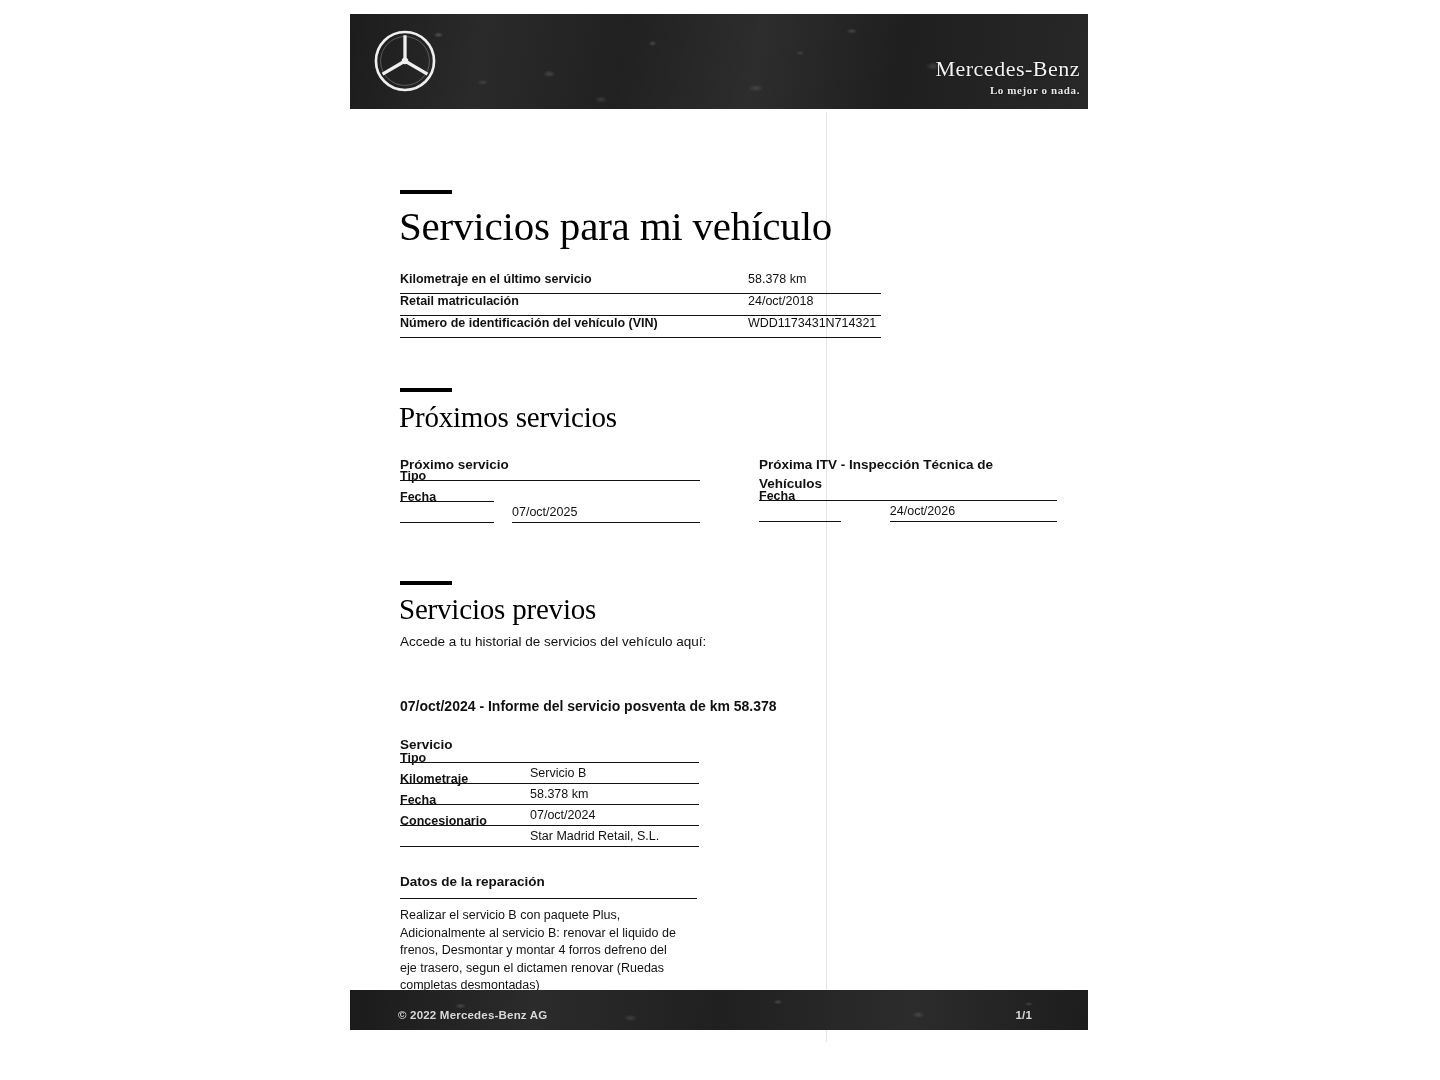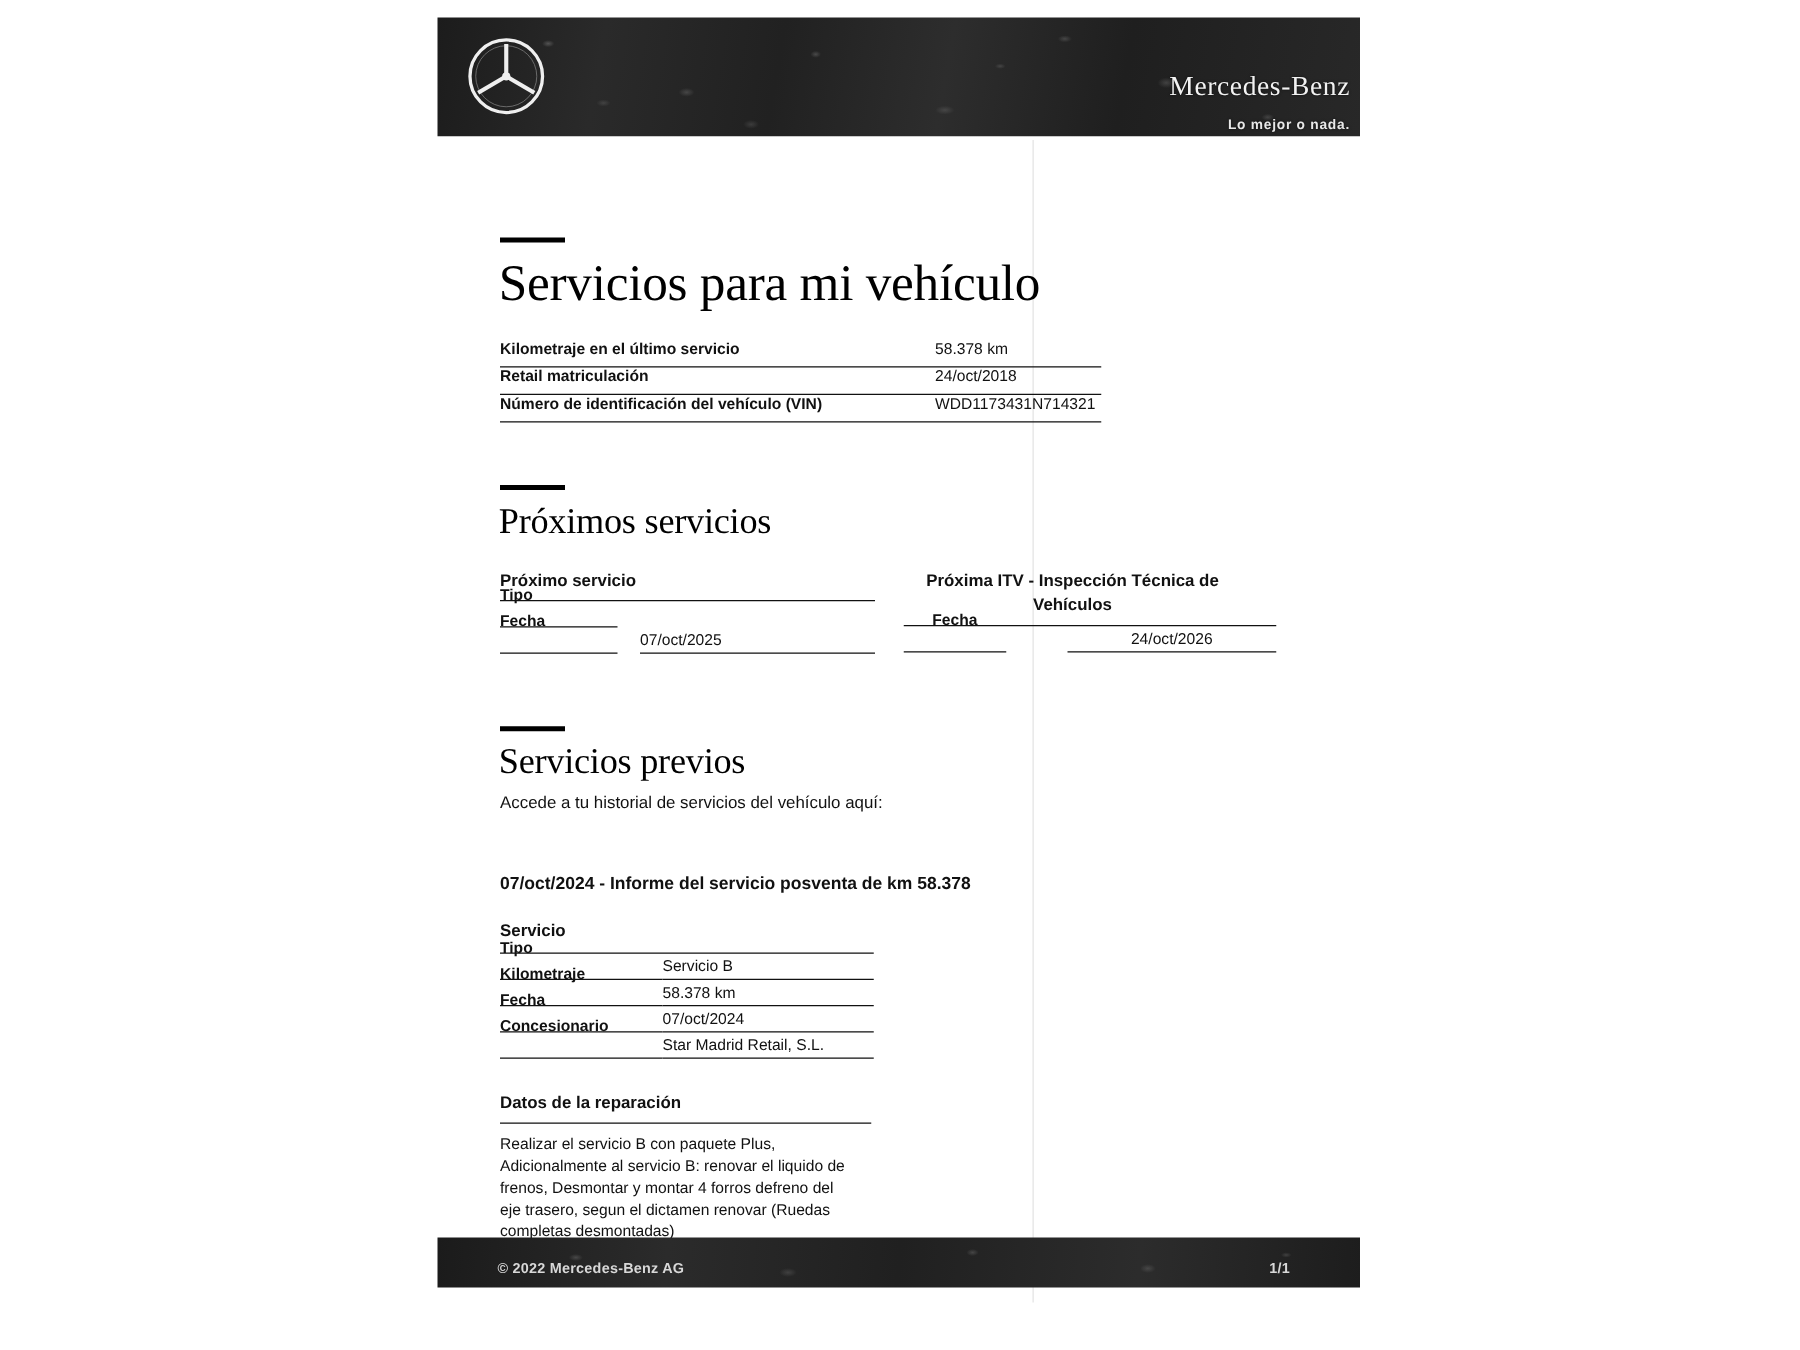--- a/index.html
+++ b/index.html
@@ -74,22 +74,22 @@
   #header-brand .wordmark {
     font-family: "Liberation Serif", serif;
     font-size: 22px;
     letter-spacing: .5px;
     color: #f2f2f2;
     display: block;
     text-shadow: 0 0 2px rgba(0,0,0,.7);
   }
   #header-brand .tagline {
     display: block;
-    margin-top: 15px;
-    font-family: Liberation Sans, sans-serif;
+    margin-top: 5px;
+    font-family: Liberation Serif, serif;
     font-size: 11px;
     font-weight: 700;
     letter-spacing: .6px;
     color: #e8e8e8;
     text-shadow: 0 0 2px rgba(0,0,0,.7);
   }
 
   
   #doc-footer {
     position: absolute;
@@ -225,21 +225,21 @@
 
   
   #block-proximo-servicio { left: 1px; top: 455px; width: 300px; }
   #block-proximo-servicio .kv-key { width: 94px; }
   #block-proximo-servicio .kv-gap { width: 18px; }
   #block-proximo-servicio .kv-val { width: 188px; }
   #block-proximo-servicio .kv-toprule { width: 300px; }
   #block-proximo-servicio .kv-row.row-tipo .kv-val { border-bottom-color: transparent; }
 
   
-  #block-proxima-itv { left: 324px; top: 455px; width: 298px; text-align: center; }
+  #block-proxima-itv { left: 360px; top: 455px; width: 298px; }
   #block-proxima-itv .kv-heading { white-space: normal; width: 270px; }
   #block-proxima-itv .kv-key { width: 92px; }
   #block-proxima-itv .kv-gap { width: 18px; }
   #block-proxima-itv .kv-val { width: 188px; margin-left: 31px; }
   #block-proxima-itv .kv-toprule { width: 298px; }
   #block-proxima-itv .kv-table { margin-top: 7px; }
 
   
   #previos-intro {
     position: absolute;

